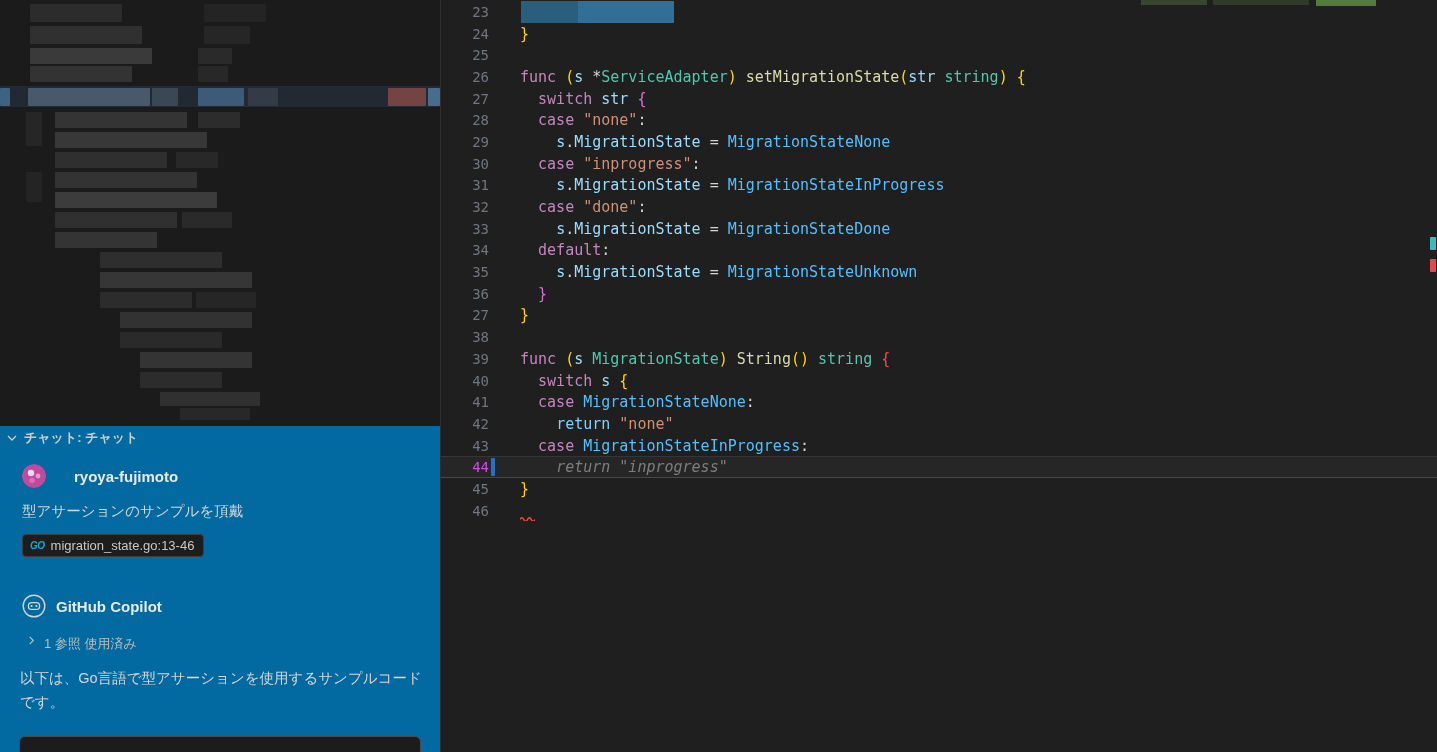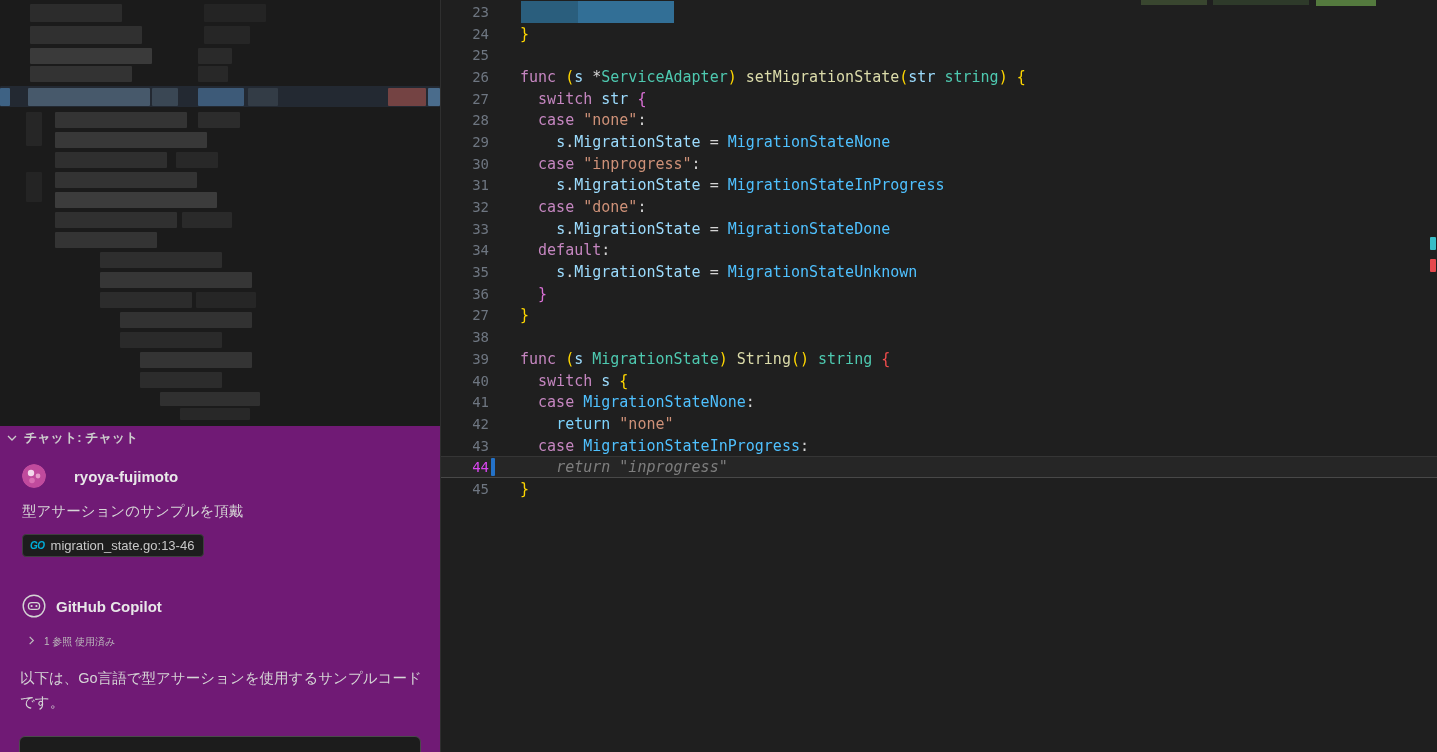--- a/index.html
+++ b/index.html
@@ -1,36 +1,36 @@
 <!DOCTYPE html>
 <html><head>
 <meta charset="utf-8">
 <style>
   html,body{margin:0;padding:0;width:1437px;height:752px;overflow:hidden;background:#1f1f1f;
     font-family:"Liberation Sans","DejaVu Sans",sans-serif;-webkit-font-smoothing:antialiased;}
   .app{display:flex;width:1437px;height:752px;}
 
   
-  .left{width:440px;flex:none;position:relative;background:#701a75;overflow:hidden;}
+  .left{width:440px;flex:none;position:relative;background:#0369a1;overflow:hidden;}
   .mosaic{position:absolute;top:0;left:0;width:440px;height:426px;background:#1b1b1b;overflow:hidden;}
   .mosaic div{position:absolute;border-radius:1px;}
   .chat-header{position:absolute;top:429px;left:6px;display:flex;align-items:center;gap:6px;
     color:#cccccc;font-size:13px;font-weight:600;}
   .user-row{position:absolute;top:464px;left:22px;display:flex;align-items:center;gap:28px;}
   .avatar{width:24px;height:24px;border-radius:50%;flex:none;overflow:hidden;}
   .user-name{font-size:15px;font-weight:700;color:#e8e8e8;}
   .user-msg{position:absolute;top:502px;left:22px;font-size:14.5px;color:#d6d6d6;}
   .chip{position:absolute;top:534px;left:22px;display:inline-flex;align-items:center;gap:6px;
     padding:3px 9px 3px 7px;border:1px solid #3f3f3f;border-radius:4px;background:#1d1d1d;}
   .go-badge{font-size:10px;font-weight:700;letter-spacing:-0.5px;color:#00ADD8;font-style:italic;}
   .chip-label{font-size:13px;color:#c8c8c8;}
   .copilot-row{position:absolute;top:594px;left:22px;display:flex;align-items:center;gap:10px;}
   .copilot-name{font-size:15px;font-weight:700;color:#e8e8e8;}
   .refs-row{position:absolute;top:635px;left:26px;display:flex;gap:7px;
-    font-size:10px;color:#bdbdbd;}
+    font-size:13px;color:#bdbdbd;}
   .answer{position:absolute;top:666px;left:20px;width:404px;font-size:14.5px;line-height:24px;color:#d6d6d6;}
   .chat-input{position:absolute;top:736px;left:19px;width:402px;height:52px;border:1px solid #4a4a4a;
     border-radius:6px;background:#1c1c1c;box-sizing:border-box;}
   .divider{width:1px;flex:none;background:#2f2f2f;}
 
   
   .editor{flex:1;position:relative;background:#1f1f1f;overflow:hidden;
     font-family:"DejaVu Sans Mono","Liberation Mono",monospace;font-size:15px;}
   .lines{position:absolute;top:1px;left:0;right:0;}
   .line{display:flex;height:21.7px;align-items:center;position:relative;}
@@ -269,20 +269,27 @@
           <div class="gutmark">
             <div class="modbar"></div>
           </div>
           <div class="code"><span style="color: rgb(212, 212, 212);">    </span><span style="color: rgb(126, 126, 126); font-style: italic;">return "inprogress"</span></div>
         </div>
         <div class="line">
           <div class="gut">45</div>
           <div class="gutmark"></div>
           <div class="code"><span style="color: rgb(255, 215, 0);">}</span></div>
         </div>
+        <div class="line">
+          <div class="gut">46</div>
+          <div class="gutmark"></div>
+          <div class="code"><span class="squig"><svg width="15" height="6" viewBox="0 0 15 6">
+                <path d="M0 4.5 Q1.9 1 3.75 4.5 T7.5 4.5 T11.25 4.5 T15 4.5" fill="none" stroke="#F14C4C" stroke-width="1.4"></path>
+              </svg></span></div>
+        </div>
       </div>
     <div class="ruler">
         <div style="top: 237px; height: 13px; background: rgb(56, 189, 199);"></div>
         <div style="top: 259px; height: 13px; background: rgb(229, 72, 77);"></div>
       </div>
   </div>
 
 </div>
 
 </body></html>

